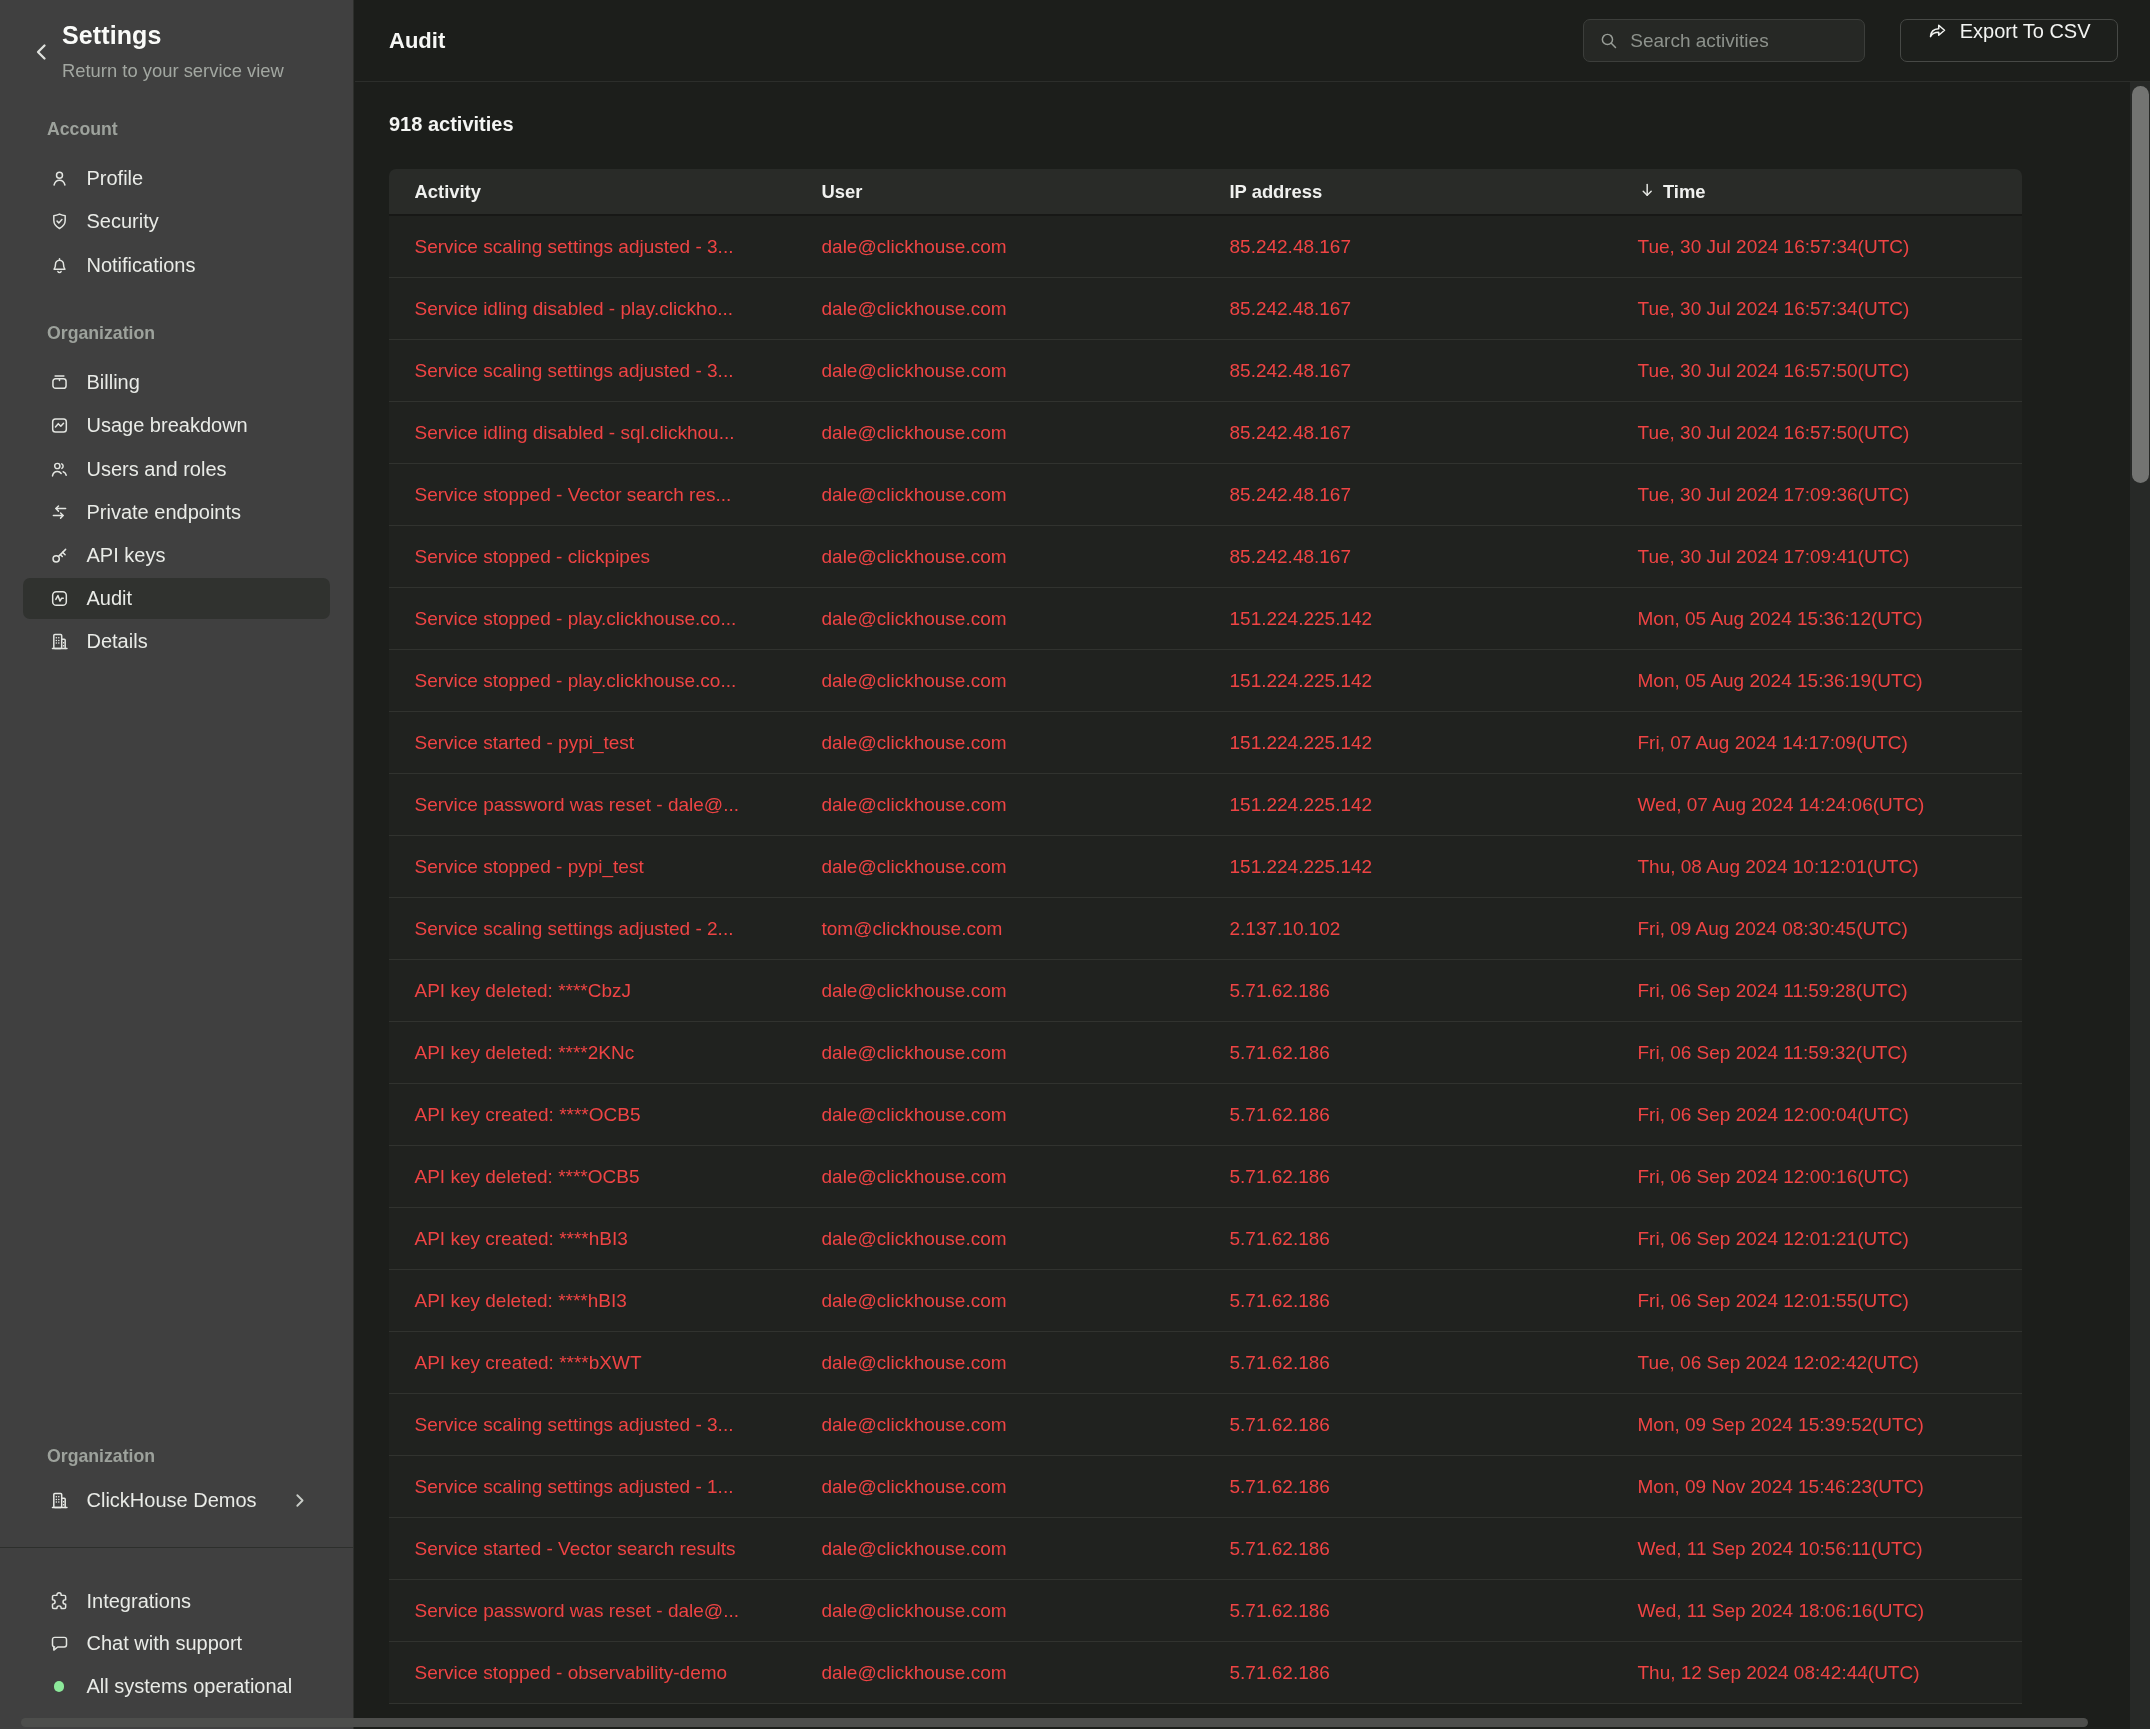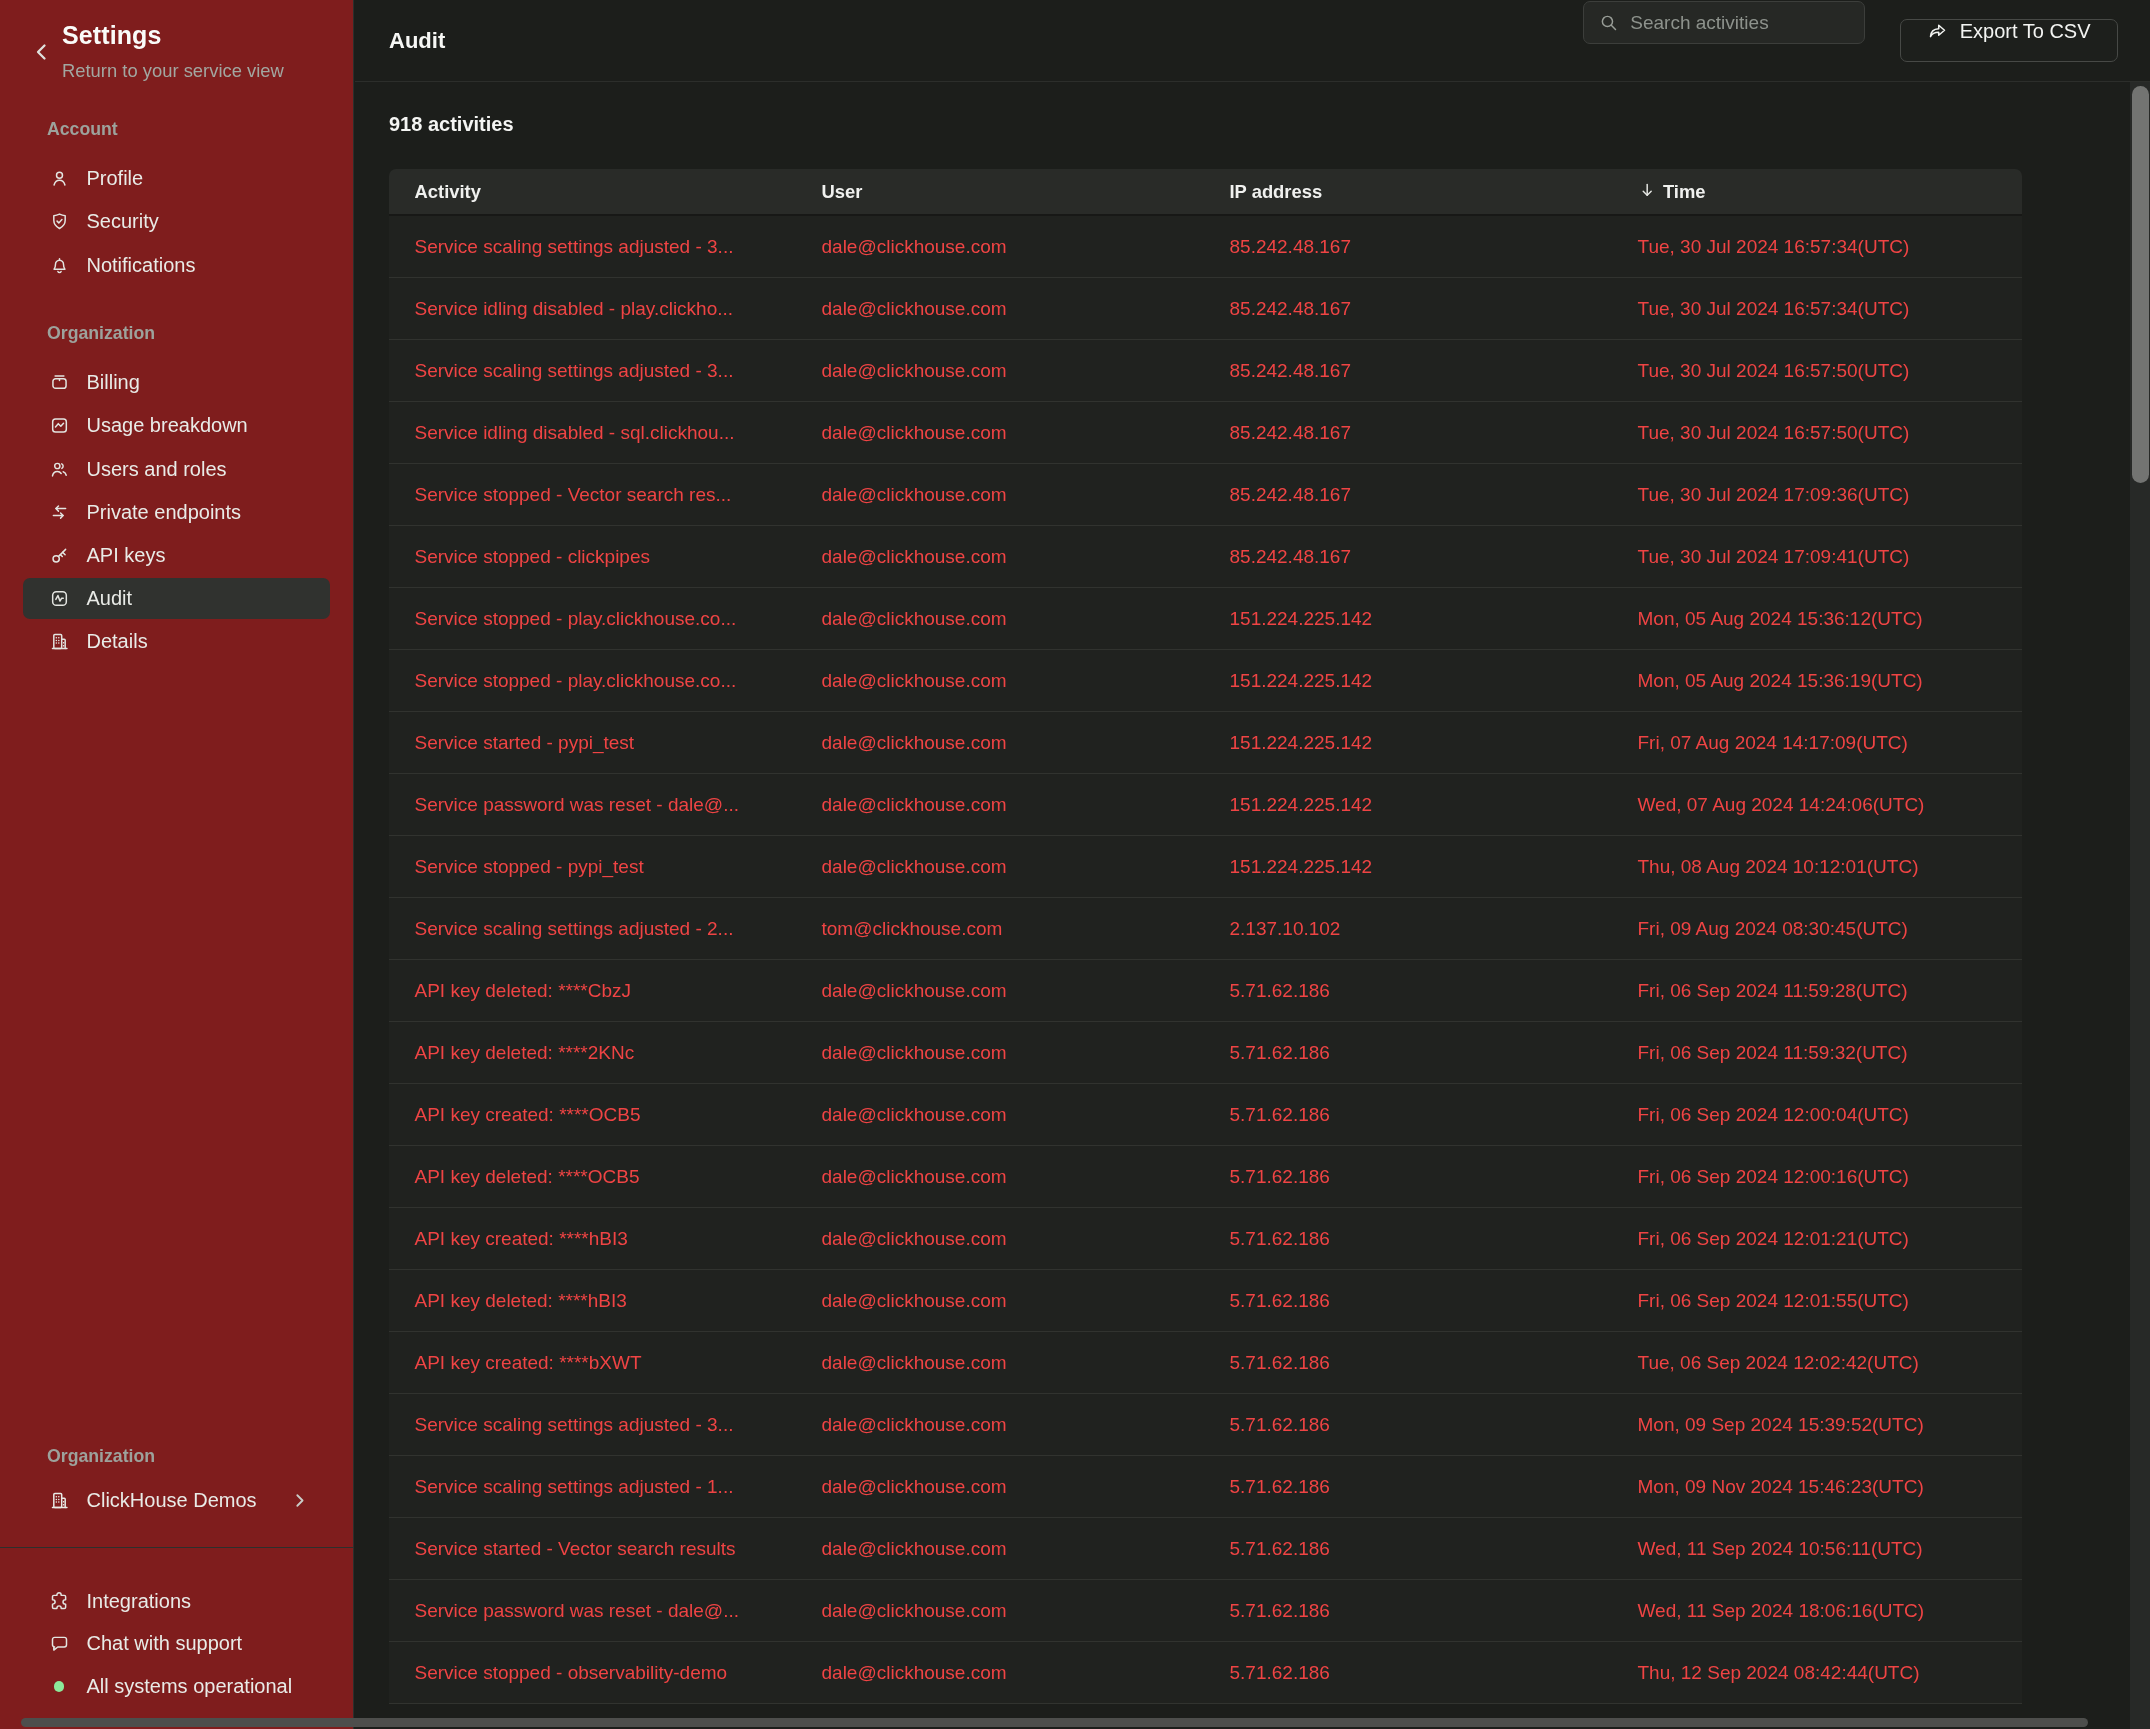--- a/index.html
+++ b/index.html
@@ -7,21 +7,21 @@
   body{
     width:2151px;height:1730px;position:relative;overflow:hidden;
     background:#1c1e1b;color:#e9ebe7;
     font-family:"Liberation Sans",sans-serif;
     -webkit-font-smoothing:antialiased;
   }
   .icon{display:inline-flex;align-items:center;justify-content:center;flex:0 0 auto}
   .icon svg{width:100%;height:100%;display:block}
 
   
-  .sidebar{position:absolute;left:0;top:0;width:354px;height:1730px;background:#7f1d1d;border-right:0.7px solid #2d2f2c}
+  .sidebar{position:absolute;left:0;top:0;width:354px;height:1730px;background:#404040;border-right:0.7px solid #2d2f2c}
   .sb-back{position:absolute;left:30px;top:40px;width:24px;height:24px;color:#dfe1dd;cursor:pointer}
   .sb-title{position:absolute;left:62px;top:21px;font-size:25px;font-weight:700;color:#fafbf9;letter-spacing:0.1px}
   .sb-sub{position:absolute;left:62px;top:60px;font-size:18.4px;color:#a2a7a1}
   .sb-section-label{font-size:17.7px;font-weight:600;color:#9da29c;margin-left:47px;line-height:21px}
   .sec-account{position:absolute;left:0;right:0;top:119px}
   .sec-org{position:absolute;left:0;right:0;top:323px}
   .items{margin-top:18.4px}
   .nav-item{height:41px;margin:2.1px 23px;border-radius:7px;display:flex;align-items:center;padding-left:25.5px;gap:17px;font-size:20px;color:#e9ebe7;cursor:pointer}
   .nav-item .icon{width:21px;height:21px;color:#e3e5e1}
   .nav-item.selected{background:#30322f}
@@ -35,21 +35,21 @@
   .f-integrations{top:1581px}
   .f-chat{top:1623px}
   .f-status{top:1666px}
   .status-dot-wrap{width:21px;height:21px;display:flex;align-items:center;justify-content:center}
   .status-dot{width:10.6px;height:10.6px;border-radius:50%}
 
   
   .main{position:absolute;left:355px;top:0;width:1796px;height:1730px}
   .main-header{position:absolute;top:0;left:0;right:0;height:82px;border-bottom:0.7px solid #2c2e2b}
   .page-title{position:absolute;left:34px;top:28px;font-size:22px;font-weight:700;color:#f6f7f5}
-  .search-box{position:absolute;left:1228px;top:1px;width:282px;height:43px;border-radius:7px;background:#262825;border:0.7px solid #3c3e3b;display:flex;align-items:center;padding:16px 14px;gap:11.3px}
+  .search-box{position:absolute;left:1228px;top:19px;width:282px;height:43px;border-radius:7px;background:#262825;border:0.7px solid #3c3e3b;display:flex;align-items:center;padding:16px 14px;gap:11.3px}
   .search-box .icon{width:21px;height:21px;color:#989d97}
   .search-input{background:transparent;border:none;outline:none;color:#e9ebe7;font-size:19px;width:100%;font-family:inherit}
   .search-input::placeholder{color:#8d928c}
   .export-btn{position:absolute;left:1545px;top:19px;width:218px;height:43px;border-radius:7px;background:#1d1f1c;border:0.7px solid #474946;display:flex;align-items:flex-start;justify-content:center;gap:11.3px;font-size:20px;font-weight:500;color:#f3f4f2;cursor:pointer}
   .export-btn .icon{width:21px;height:21px}
 
   .count{position:absolute;left:34px;top:113px;font-size:20px;font-weight:700;color:#f4f5f3}
 
   .table{position:absolute;left:34px;top:169px;width:1633px;height:1561px;overflow:hidden}
   .thead{display:grid;grid-template-columns:407px 408px 408px 411px;height:47px;background:#292b28;border-radius:7px 7px 0 0;align-items:center;font-size:18.4px;font-weight:600;color:#f0f1ef;border-bottom:2.1px solid #171816}

